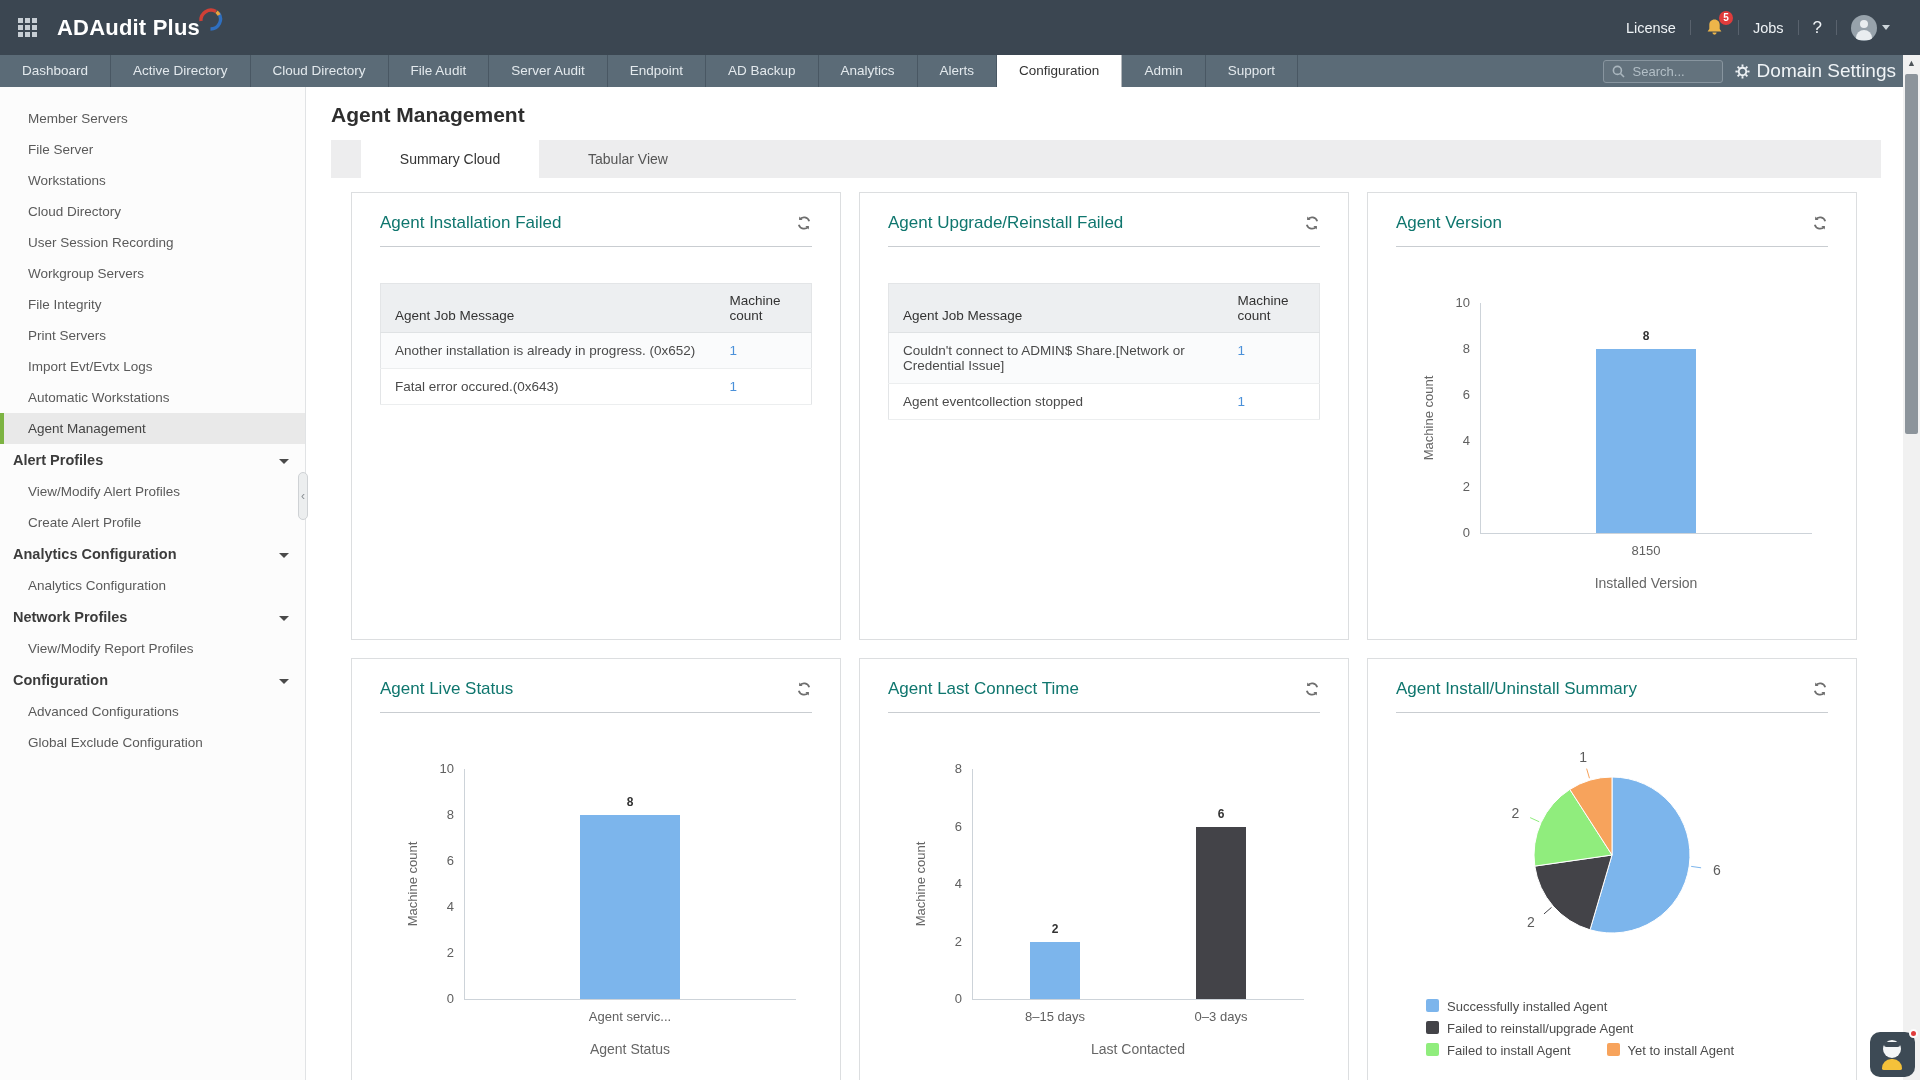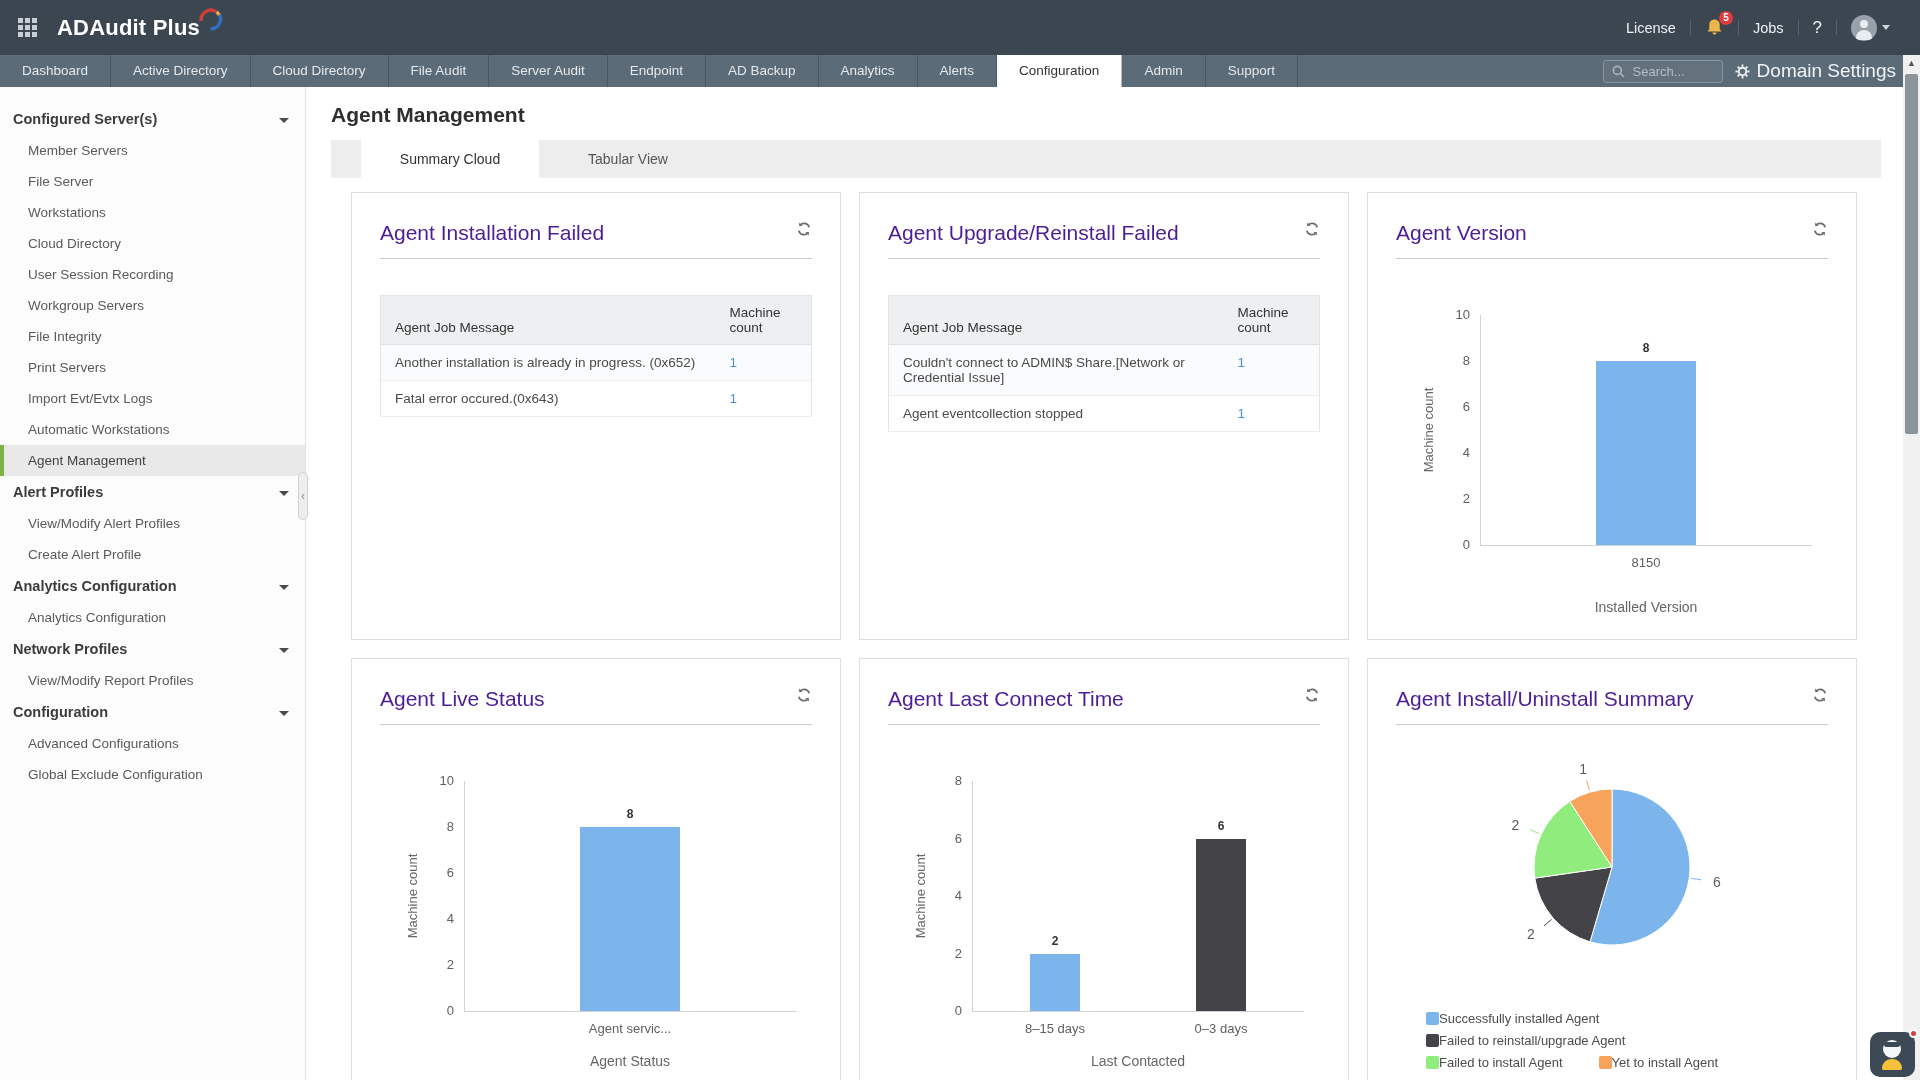--- a/index.html
+++ b/index.html
@@ -48,21 +48,21 @@
   
   .main { position:absolute; left:307px; top:87px; right:17px; bottom:0; background:#fff; overflow:hidden; }
   .page-title { margin:16px 0 13px 24px; font-size:21px; font-weight:600; color:#2e2e2e; }
   .view-tabs { margin:0 22px 0 24px; height:38px; background:#ededee; display:flex; }
   .vtab { min-width:178px; text-align:center; line-height:38px; font-size:14px; color:#555; cursor:pointer; }
   .vtab:first-child { margin-left:30px; }
   .vtab.active { background:#fff; color:#333; }
   .cards { margin:14px 0 0 44px; display:grid; grid-template-columns:repeat(3,490px); grid-auto-rows:448px; gap:18px; }
   .card { border:1px solid #dcdee0; background:#fff; padding:0 28px; position:relative; }
   .card-head { display:flex; justify-content:space-between; align-items:center; padding-top:20px; }
-  .card-title { font-size:21px; color:#4c1d95;margin-top:8px; }
+  .card-title { font-size:17px; color:#0f766e; }
   .refresh-btn { cursor:pointer; display:flex; }
   .card-hr { height:1px; background:#c9cdd1; border:none; margin:13px 0 0 0; }
   
   table.data-table { margin-top:36px; width:100%; border-collapse:collapse; font-size:13.5px; border:1px solid #e3e5e7; }
   .data-table th { background:#edeff1; text-align:left; vertical-align:bottom; padding:9px 14px; font-weight:normal; color:#333; border-bottom:1px solid #dfe2e4; }
   .data-table th.count-col { width:96px; }
   .data-table td { padding:10px 14px; color:#4a4a4a; border-bottom:1px solid #eceeef; vertical-align:top; }
   .data-table tbody tr:nth-child(odd) td { background:#fafbfc; }
   .count-link { color:#4a90d9; text-decoration:none; cursor:pointer; }
   
@@ -70,21 +70,21 @@
   .axis-line-v, .axis-line-h { position:absolute; background:#cdd3d9; }
   .ytick { position:absolute; width:40px; text-align:right; font-size:13px; color:#606060; }
   .bar-rect { position:absolute; cursor:pointer; }
   .val-label { position:absolute; transform:translateX(-50%); font-size:12px; font-weight:bold; color:#333; }
   .x-tick { position:absolute; transform:translateX(-50%); font-size:13px; color:#606060; white-space:nowrap; }
   .axis-title-x { position:absolute; transform:translateX(-50%); font-size:14px; color:#666; white-space:nowrap; }
   .axis-title-y { position:absolute; transform:translate(-50%,-50%) rotate(-90deg); font-size:13px; color:#666; white-space:nowrap; }
   .pie-wrap { margin-top:4px; }
   .legend { margin:2px 0 0 30px; font-size:13px; color:#4c4c4c; }
   .legend-row { display:flex; gap:36px; margin-bottom:7px; }
-  .legend-item { display:flex; align-items:center; cursor:pointer; }
+  .legend-item { display:flex; align-items:flex-start; gap:8px; cursor:pointer; }
   .swatch { width:13px; height:13px; border-radius:2px; flex:0 0 13px; }
   
   .vscroll { position:absolute; right:0; top:55px; bottom:0; width:17px; background:#f1f1f1; z-index:10; }
   .vs-up, .vs-down { position:absolute; left:0; width:17px; height:17px; font-size:9px; color:#4e5459; text-align:center; line-height:17px; cursor:pointer; }
   .vs-up { top:0; } .vs-down { bottom:0; }
   .vs-thumb { position:absolute; top:19px; left:2px; width:13px; height:360px; background:#8c949b; border-radius:2px; cursor:pointer; }
   
   .chat { position:absolute; right:5px; bottom:3px; width:45px; height:45px; background:#3d4a55; border-radius:10px; z-index:20; cursor:pointer; }
   .chat .c-head { position:absolute; top:8px; left:13px; width:18px; height:18px; border-radius:50%; background:#f4f6f7; }
   .chat .c-band { position:absolute; top:10px; left:14px; width:16px; height:5px; border-radius:3px; background:#3d4a55; }
@@ -177,21 +177,20 @@
           <line x1="13.2" y1="2.8" x2="11.4" y2="4.6"></line>
             <line x1="4.6" y1="11.4" x2="2.8" y2="13.2"></line>
         </g>
       </svg>
       <span>Domain Settings</span>
     </div>
   </div>
 </nav>
 
 <aside class="sidebar" id="sidebar">
-    <div class="side-section-label"><span>Configured Server(s)</span><span class="caret-down"></span></div>
     <div class="side-item">Member Servers</div>
     <div class="side-item">File Server</div>
     <div class="side-item">Workstations</div>
     <div class="side-item">Cloud Directory</div>
     <div class="side-item">User Session Recording</div>
     <div class="side-item">Workgroup Servers</div>
     <div class="side-item">File Integrity</div>
     <div class="side-item">Print Servers</div>
     <div class="side-item">Import Evt/Evtx Logs</div>
     <div class="side-item">Automatic Workstations</div>
@@ -303,21 +302,21 @@
           <div class="ytick" style="left: 34px; top: 226px;">2</div>
           <div class="ytick" style="left: 34px; top: 180px;">4</div>
           <div class="ytick" style="left: 34px; top: 134px;">6</div>
           <div class="ytick" style="left: 34px; top: 88px;">8</div>
           <div class="ytick" style="left: 34px; top: 42px;">10</div>
           <div class="axis-line-v" style="left: 84px; top: 50px; width: 1px; height: 230px;"></div>
           <div class="axis-line-h" style="left: 84px; top: 280px; width: 332px; height: 1px;"></div>
           <div class="bar-rect" style="left: 200px; top: 96px; width: 100px; height: 184px; background: rgb(124, 181, 236);"></div>
           <div class="val-label" style="left: 250px; top: 76px;">8</div>
           <div class="x-tick" style="left: 250px; top: 290px;">8150</div>
-          <div class="axis-title-x" style="left: 250px; top: 334px;">Installed Version</div>
+          <div class="axis-title-x" style="left: 250px; top: 322px;">Installed Version</div>
         </div>
     </section>
 
     <section class="card">
       <div class="card-head">
         <span class="card-title">Agent Live Status</span>
         <span class="refresh-btn">
           <svg width="16" height="16" viewBox="0 0 16 16">
               <path d="M13.2 6.2A5.4 5.4 0 0 0 3.6 4.6" stroke="#6e6e6e" stroke-width="1.7" fill="none"></path>
               <path d="M3.2 1.6v3.4h3.4z" fill="#6e6e6e"></path>

